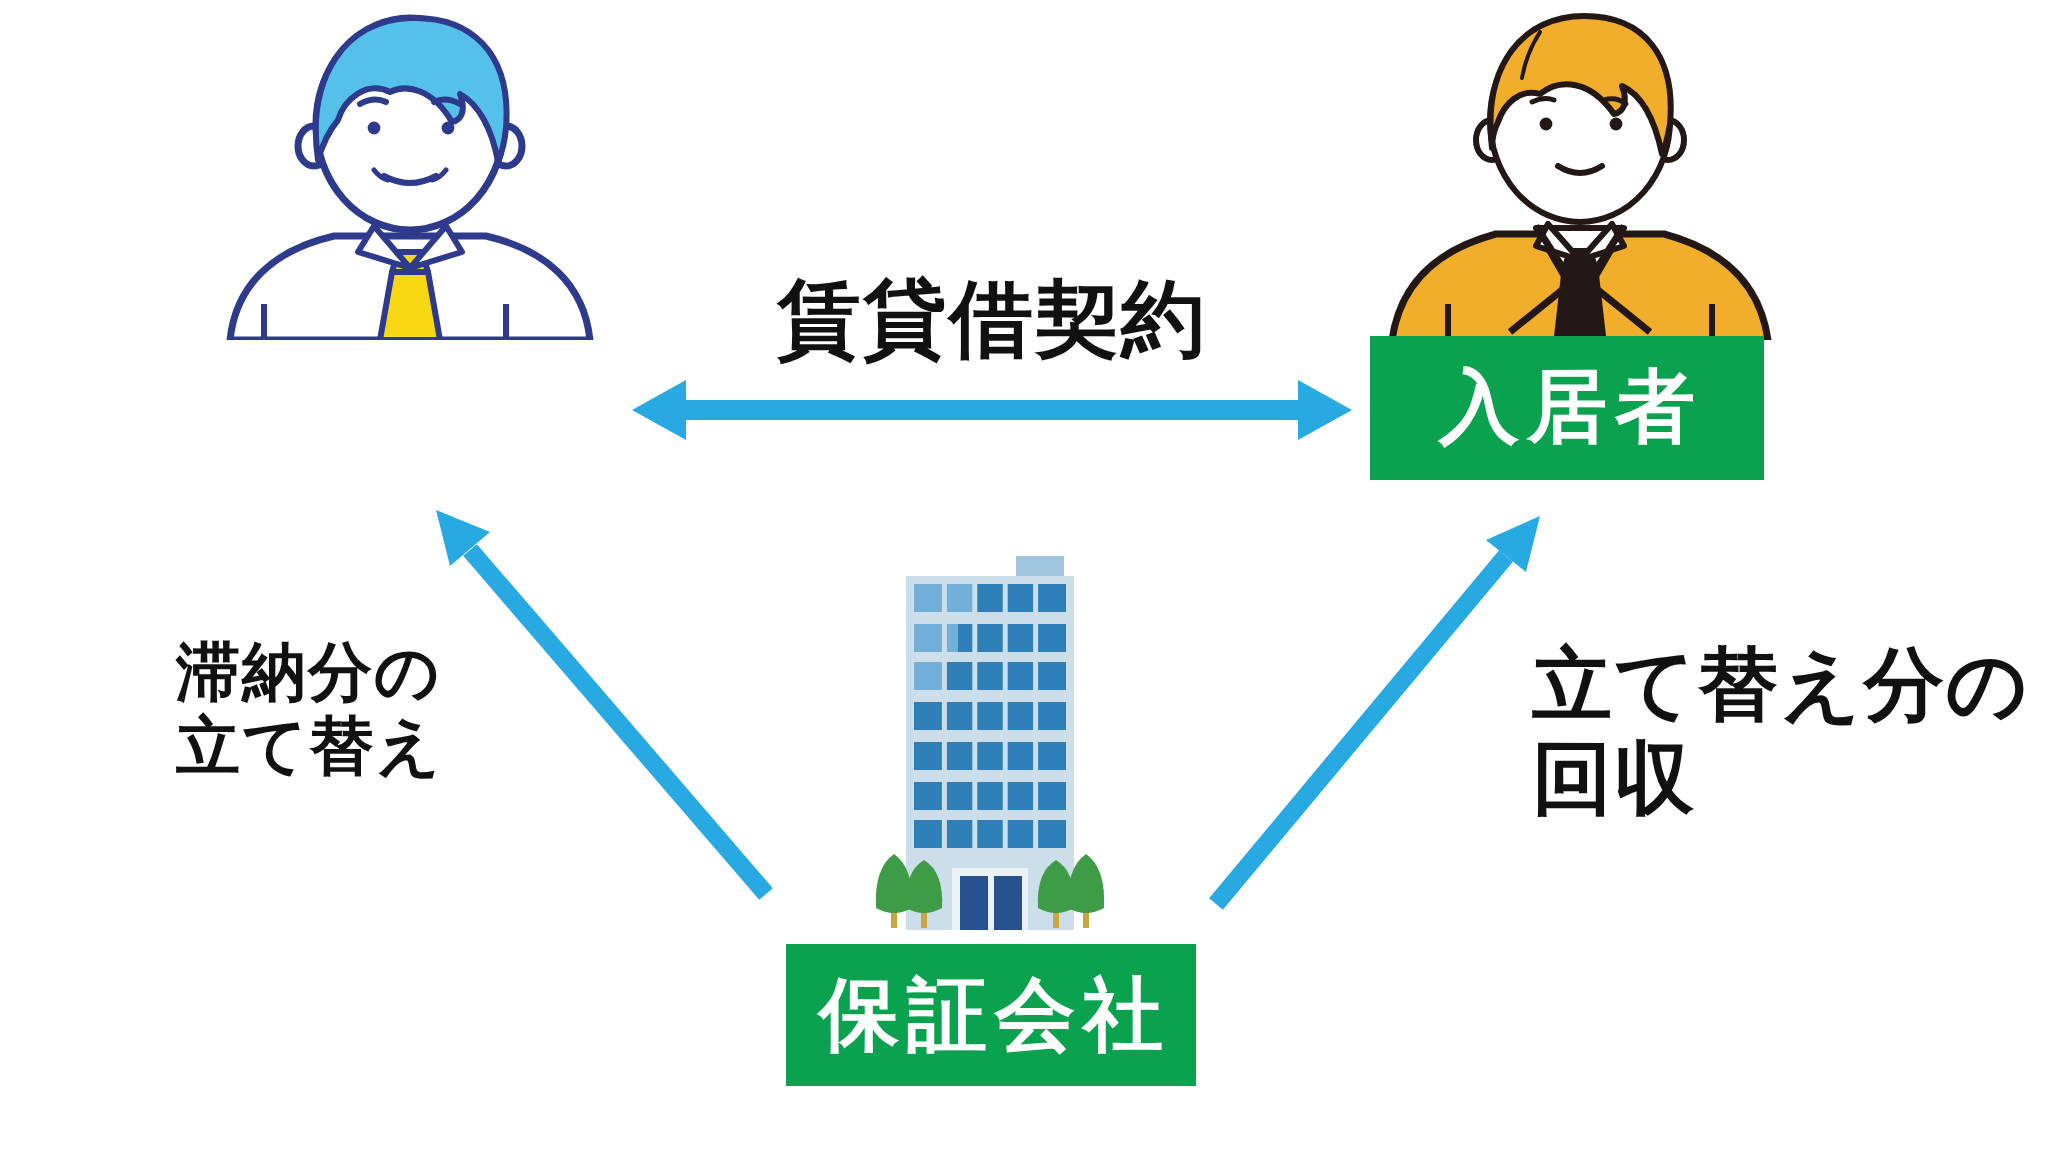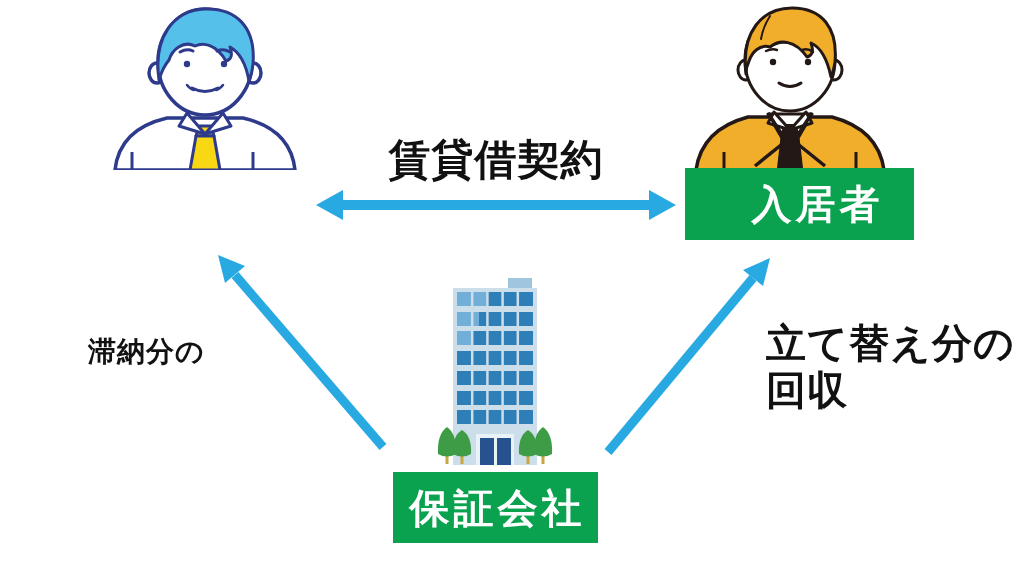--- a/index.html
+++ b/index.html
@@ -7,27 +7,27 @@
     position:relative;width:1024px;height:576px;background:#ffffff;overflow:hidden;
     font-family:"Liberation Sans","DejaVu Sans",sans-serif;
   }
   .node{
     position:absolute;background:var(--box-green,#0ba24f);color:#fff;
     display:flex;align-items:center;justify-content:center;
     font-weight:bold;font-size:40px;letter-spacing:4px;line-height:1;
     text-indent:4px;
   }
   #node-landlord{left:103px;top:168px;width:204px;height:72px;}
-  #node-tenant{left:685px;top:168px;width:197px;height:72px;padding-left:32px;}
+  #node-tenant{left:685px;top:168px;width:197px;height:72px;}
   #node-guarantor{left:393px;top:472px;width:205px;height:71px;}
   .edge-label{
     position:absolute;color:var(--text-black,#111);font-weight:bold;
   }
   #label-lease{left:385px;top:139px;width:222px;font-size:42px;text-align:center;letter-spacing:1px;line-height:1;}
-  #label-advance{left:88px;top:318px;font-size:28px;line-height:1.17;letter-spacing:1px;margin-top:18px;}
+  #label-advance{left:88px;top:318px;font-size:32px;line-height:1.17;letter-spacing:1px;}
   #label-collection{left:766px;top:320px;font-size:40px;line-height:1.17;letter-spacing:1px;}
   .edge-label span{display:block;}
   .illus{position:absolute;}
   #arrow-layer{position:absolute;left:0;top:0;width:1024px;height:576px;pointer-events:none;}
 </style>
 </head>
 <body>
 
 <div id="canvas">
 
@@ -145,19 +145,20 @@
       <polygon points="770,258 763,286 743,270" fill="var(--arrow-blue)"></polygon>
     </g>
   </svg>
 
   <div class="node" id="node-tenant">入居者</div>
   <div class="node" id="node-guarantor">保証会社</div>
 
   <div class="edge-label" id="label-lease">賃貸借契約</div>
   <div class="edge-label" id="label-advance">
     <span>滞納分の</span>
+    <span>立て替え</span>
   </div>
   <div class="edge-label" id="label-collection">
     <span>立て替え分の</span>
     <span>回収</span>
   </div>
 
 </div>
 
 </body></html>

